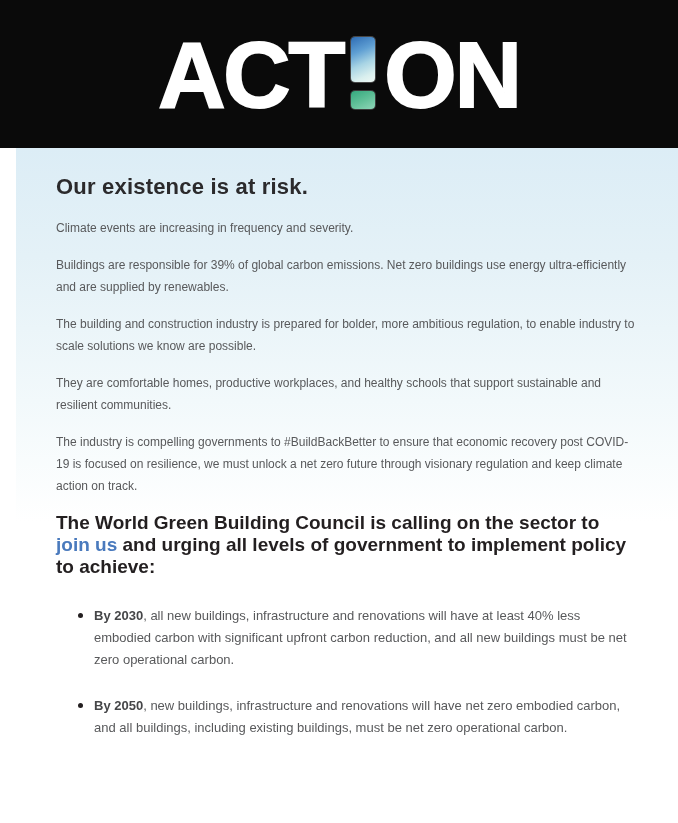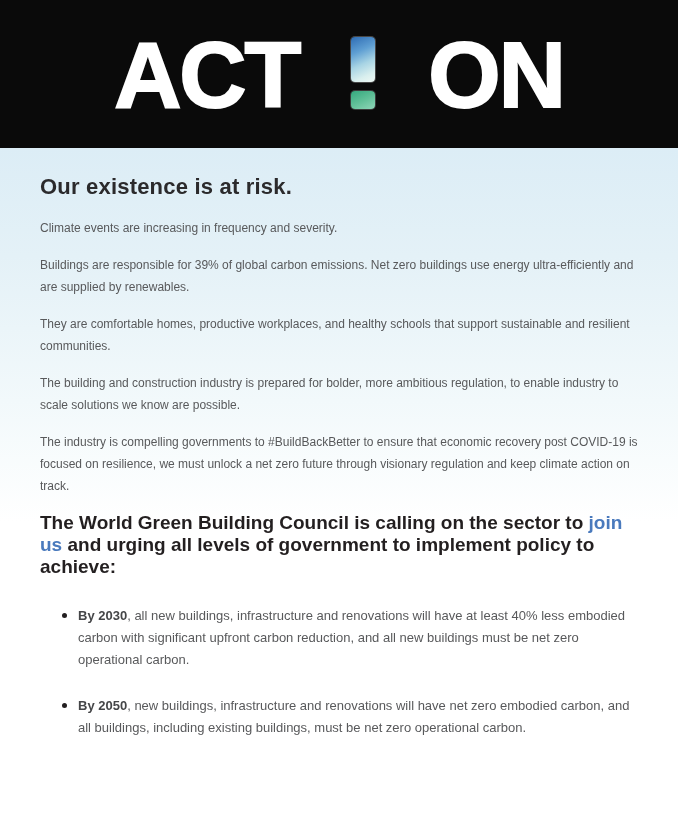--- a/index.html
+++ b/index.html
@@ -16,21 +16,20 @@
   .header {
     height: 148px;
     background: #0a0a0a;
     display: flex;
     align-items: center;
     justify-content: center;
   }
   .logo {
     display: flex;
     align-items: center;
-    gap: 44px;
   }
   .logo-text {
     color: #ffffff;
     font-weight: bold;
     font-size: 93px;
     line-height: 1;
     letter-spacing: -2px;
     -webkit-text-stroke: 2px #ffffff;
     position: relative;
     top: 1px;
@@ -56,20 +55,21 @@
     border-radius: 4px;
     background: linear-gradient(155deg, #35a87e 0%, #5fbf97 50%, #8fd6b8 100%);
     box-shadow: 0 0 0 1px rgba(255,255,255,0.2);
   }
 
   
   .content {
     height: 603px;
     padding: 26px 40px 0 40px;
     background: linear-gradient(180deg, #dcedf6 0%, #e4f1f7 18%, #f2f9fb 42%, #ffffff 62%, #ffffff 100%);
+    margin-left: 16px;
   }
   .page-title {
     margin: 0 0 17px 0;
     font-size: 22px;
     font-weight: bold;
     color: #2b2a2c;
     letter-spacing: 0.2px;
   }
   .para {
     margin: 0 0 15px 0;
@@ -123,22 +123,22 @@
     </span>
     <span class="logo-text">ON</span>
   </div>
 </header>
 
 <main class="content">
   <h1 class="page-title">Our existence is at risk.</h1>
 
   <p class="para">Climate events are increasing in frequency and severity.</p>
   <p class="para">Buildings are responsible for 39% of global carbon emissions. Net zero buildings use energy ultra-efficiently and are supplied by renewables.</p>
+  <p class="para">The building and construction industry is prepared for bolder, more ambitious regulation, to enable industry to scale solutions we know are possible.</p>
   <p class="para">They are comfortable homes, productive workplaces, and healthy schools that  support sustainable and resilient communities.</p>
-  <p class="para">The building and construction industry is prepared for bolder, more ambitious regulation, to enable industry to scale solutions we know are possible.</p>
   <p class="para">The industry is compelling governments to #BuildBackBetter to ensure that economic recovery post COVID-19 is focused on resilience, we must unlock a net zero future through visionary regulation and keep climate action on track.</p>
 
   <p class="cta"><span>The World Green Building Council is calling on the sector to </span><a href="#">join us</a><span> and urging all levels of government to implement policy to achieve:</span></p>
 
   <ul class="goals">
     <li><span class="goal-lead">By 2030</span><span>, all new buildings, infrastructure and renovations will have at least 40% less embodied carbon with significant upfront carbon reduction, and all new buildings must be net zero operational carbon.</span></li>
     <li><span class="goal-lead">By 2050</span><span>, new buildings, infrastructure and renovations will have net zero embodied carbon, and all buildings, including existing buildings, must be net zero operational carbon.</span></li>
   </ul>
 </main>
 

